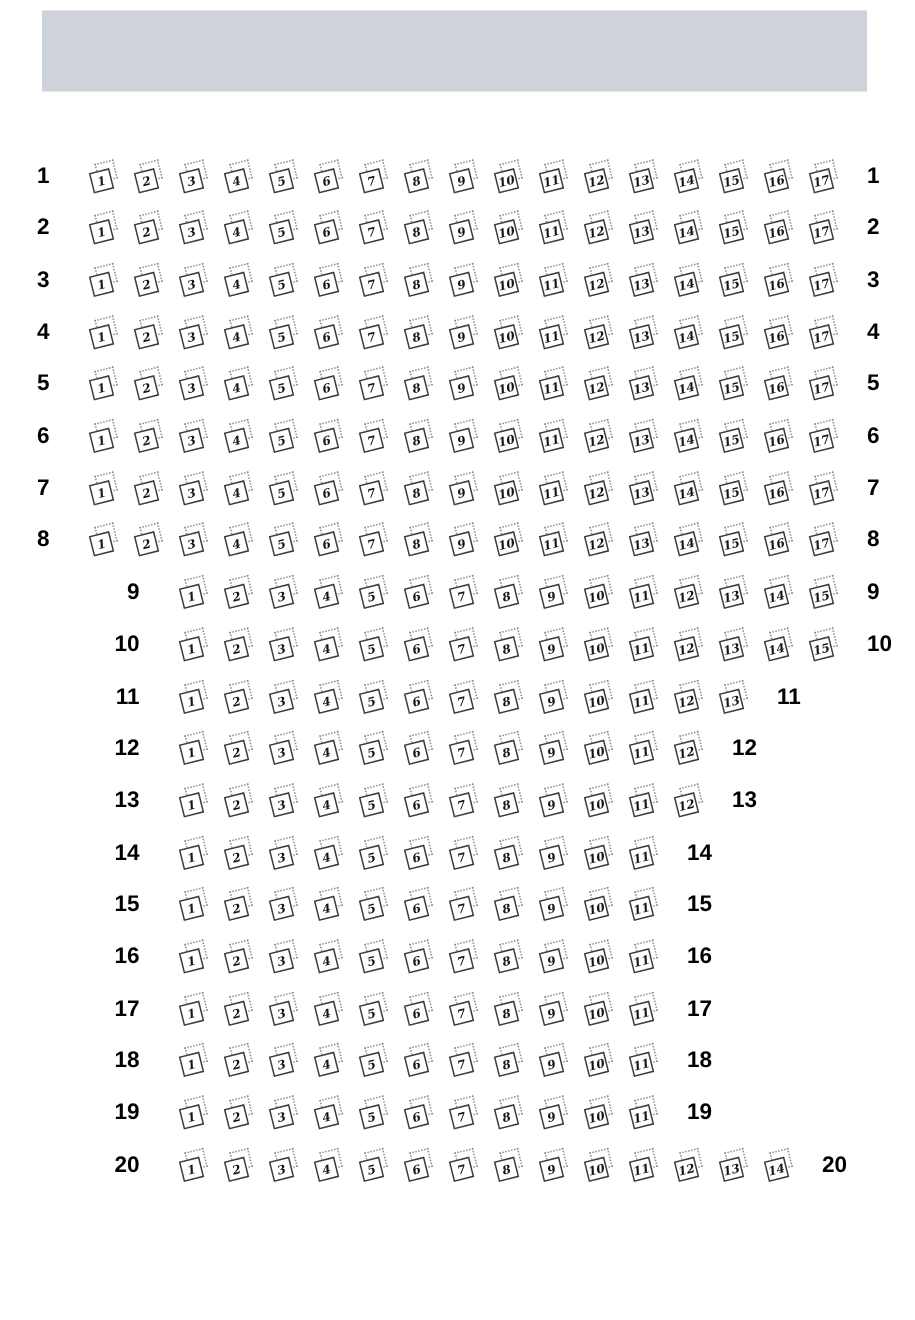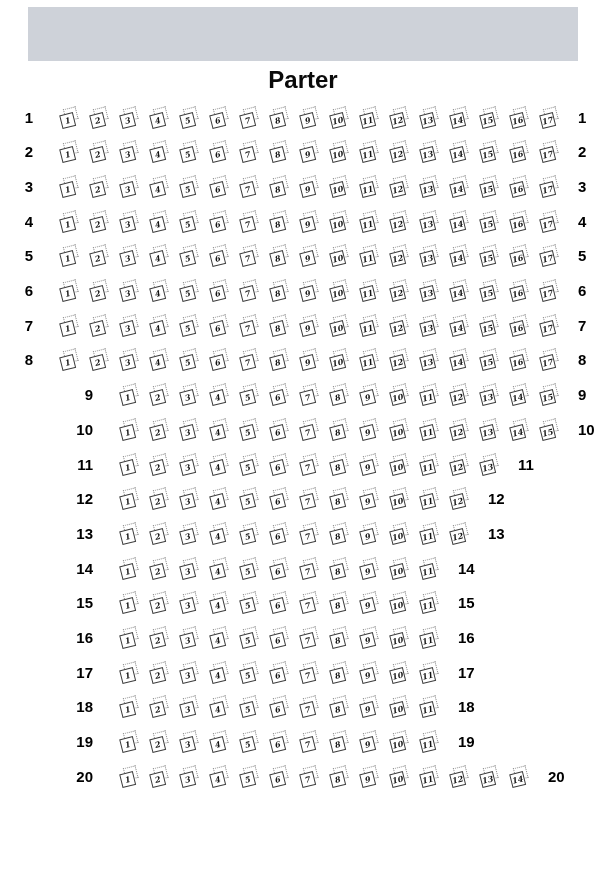--- a/index.html
+++ b/index.html
@@ -62,21 +62,20 @@
     justify-content:center;
     font:italic 700 8px "DejaVu Serif",serif;
     color:var(--seat-number-color,#141414);
   }
 </style>
 </head>
 <body>
 
 <div id="canvas">
   <div class="stage"></div>
-  <h1 class="title">Parter</h1>
   <div id="seat-rows">
       <div class="row-label left" style="left: -17px; top: 108px;">1</div>
       <div class="seat" style="left: 60px; top: 108px;">
         <span class="back"></span>
         <span class="pan">1</span>
       </div>
       <div class="seat" style="left: 90px; top: 108px;">
         <span class="back"></span>
         <span class="pan">2</span>
       </div>

